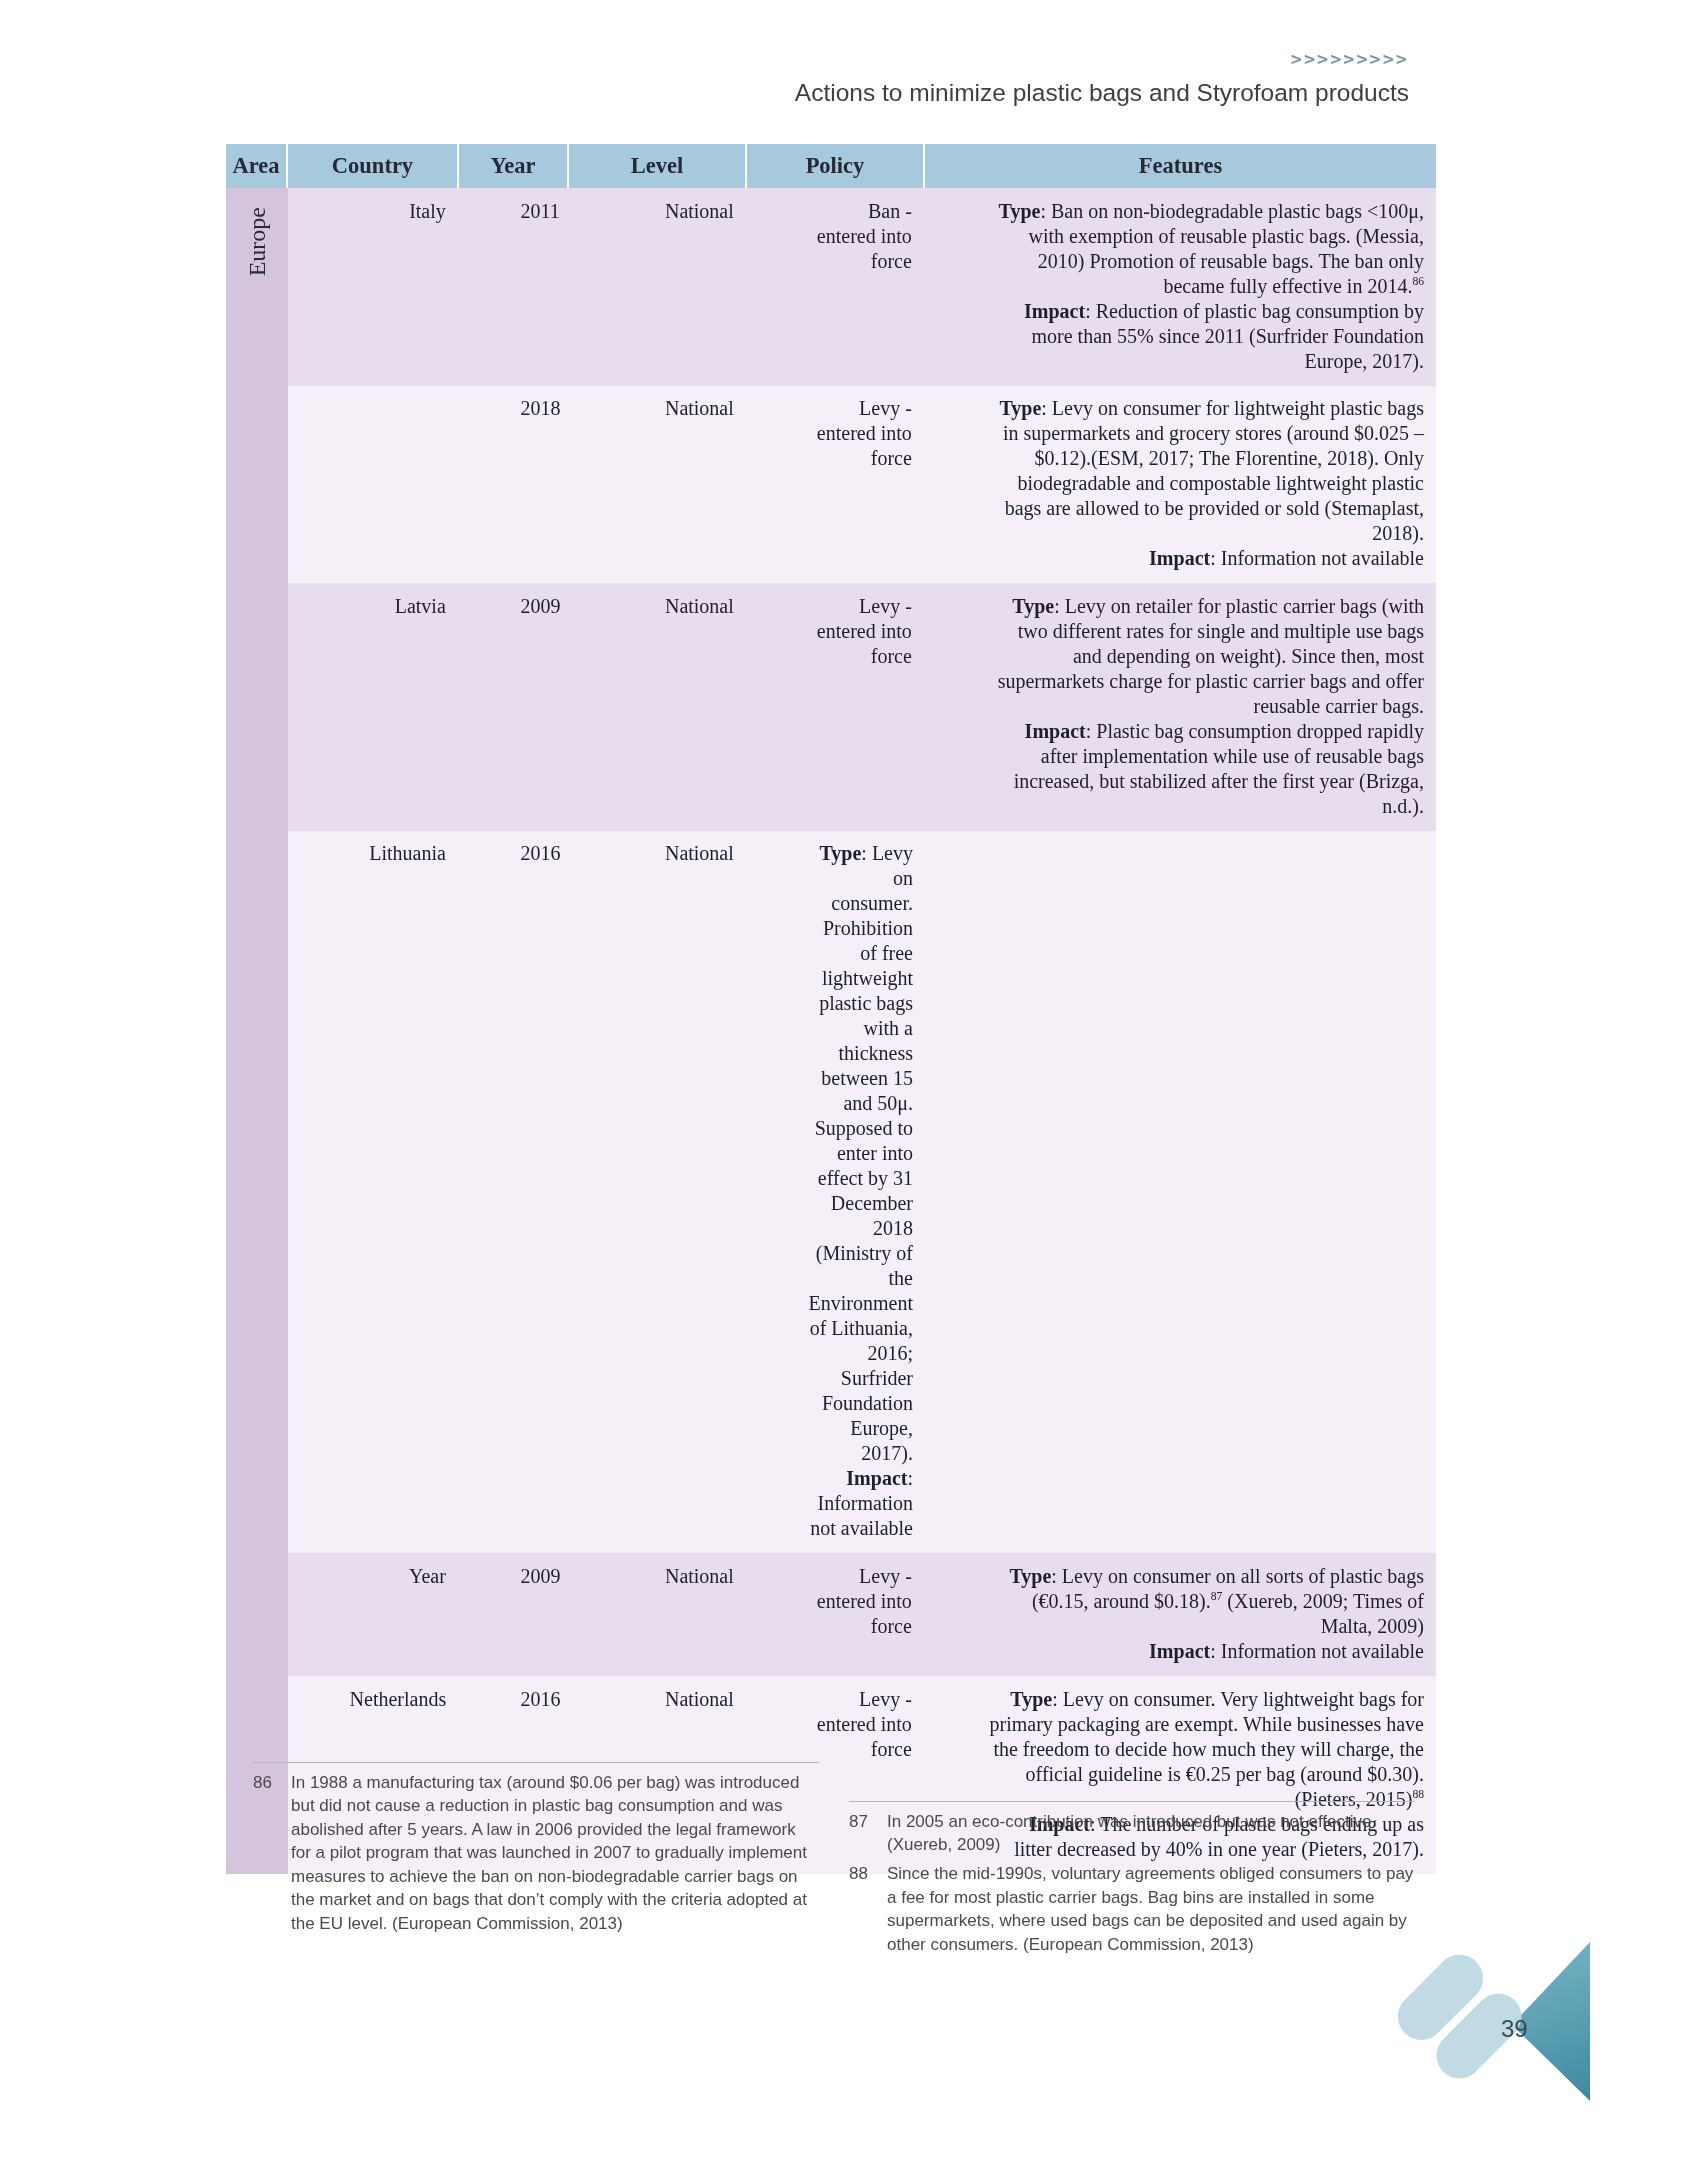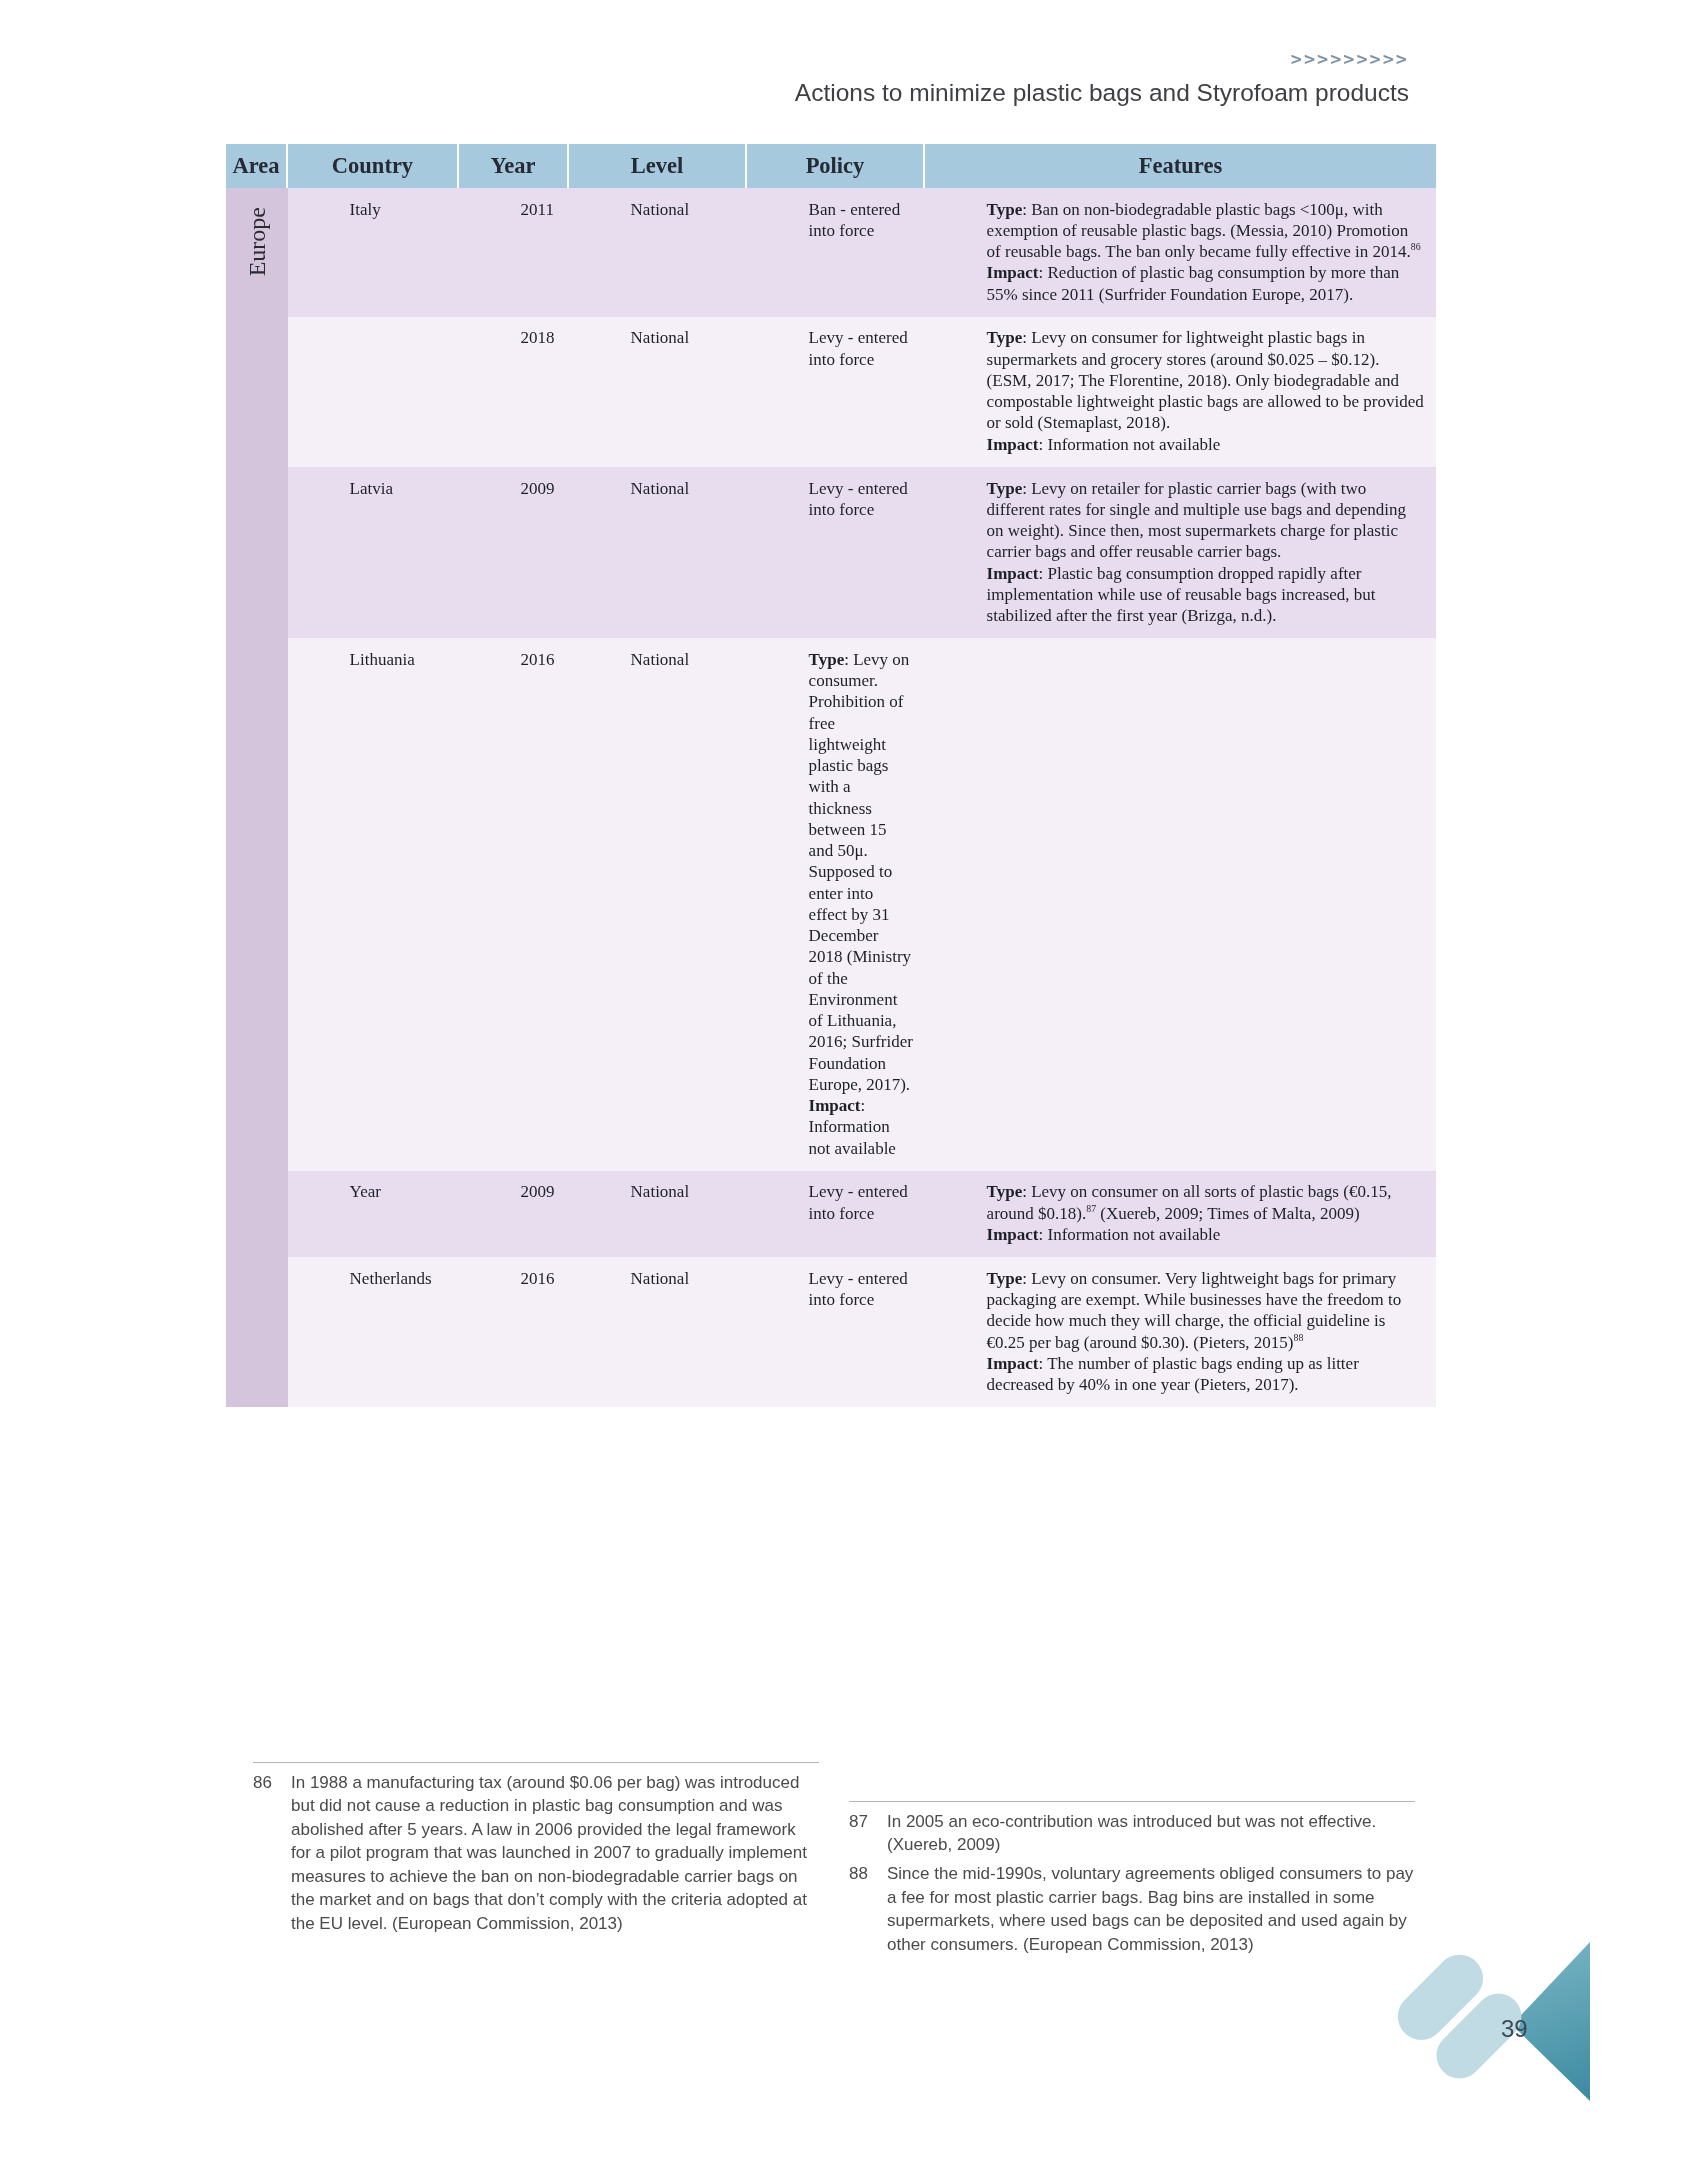--- a/index.html
+++ b/index.html
@@ -15,21 +15,21 @@
     position: absolute; top: 48px; right: 278px;
     font-family: "DejaVu Sans Mono", monospace;
     font-size: 18.5px; font-weight: bold;
     color: #7e94a6; letter-spacing: 2px;
   }
   .doc-title {
     position: absolute; top: 79px; right: 278px;
     font-family: Liberation Sans, sans-serif;
     font-size: 24.5px; color: #3f4044;
   }
-  .ptable { position: absolute; left: 226px; top: 144px; width: 1070px; }
+  .ptable { position: absolute; left: 226px; top: 144px; width: 1070px; text-align: right; }
   .thead { display: grid; grid-template-columns: 62px 171px 110px 178px 178px 511px; }
   .hcell {
     background: #a7c9de; height: 44px;
     display: flex; align-items: center; justify-content: center;
     font-weight: bold; font-size: 22.5px; color: #252a34;
     border-right: 2px solid #ffffff;
   }
   .hcell:last-child { border-right: none; }
   .tbody-wrap { display: flex; align-items: stretch; }
   .area-col {
@@ -39,21 +39,21 @@
   .area-label {
     writing-mode: vertical-rl; transform: rotate(180deg);
     font-size: 24px; color: #2a2a33; margin-top: 18.5px;
   }
   .rows { width: 1148px; }
   .trow { display: grid; grid-template-columns: 171px 110px 178px 178px 511px; }
   .trow:nth-child(odd)  { background: #e8ddee; }
   .trow:nth-child(even) { background: #f5f0f7; }
   .cell {
     padding: 10.6px 13.2px 12px 14.6px;
-    font-size: 17px; line-height: 1.25; color: #1d2027; margin-left: 47px;
+    font-size: 20px; line-height: 1.25; color: #1d2027; margin-left: 47px;
   }
   .cell.features { padding-right: 12px; }
   .cell.features b { font-weight: bold; }
   sup { font-size: 0.58em; vertical-align: super; line-height: 0; }
   .fn-col {
     position: absolute;
     font-family: "Liberation Sans", sans-serif;
     border-top: 1.3px solid #b5b5b5;
     padding-top: 8px;
   }

